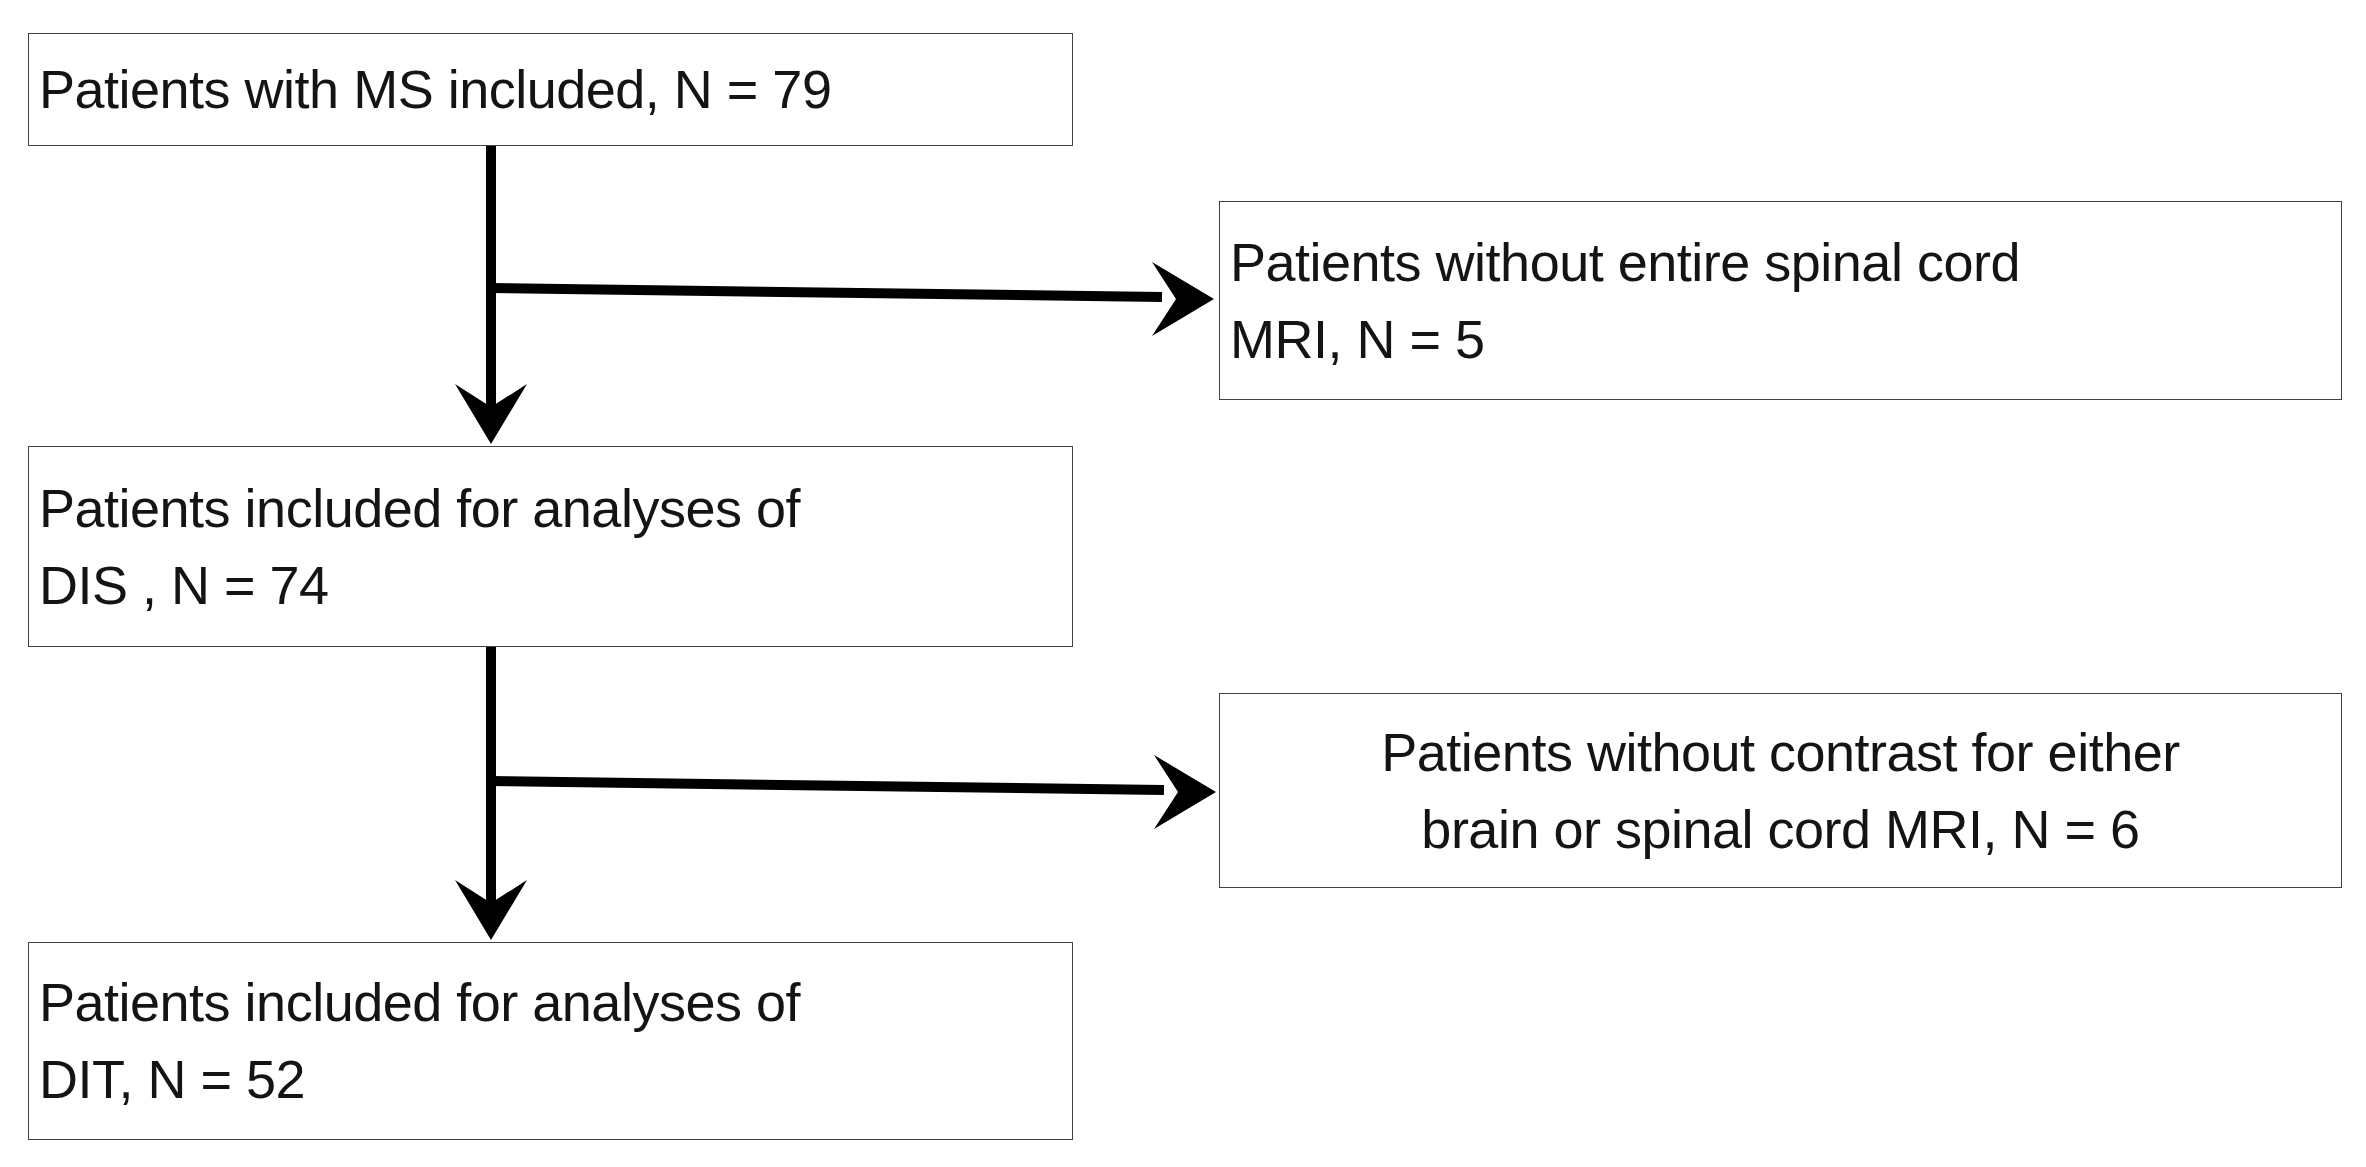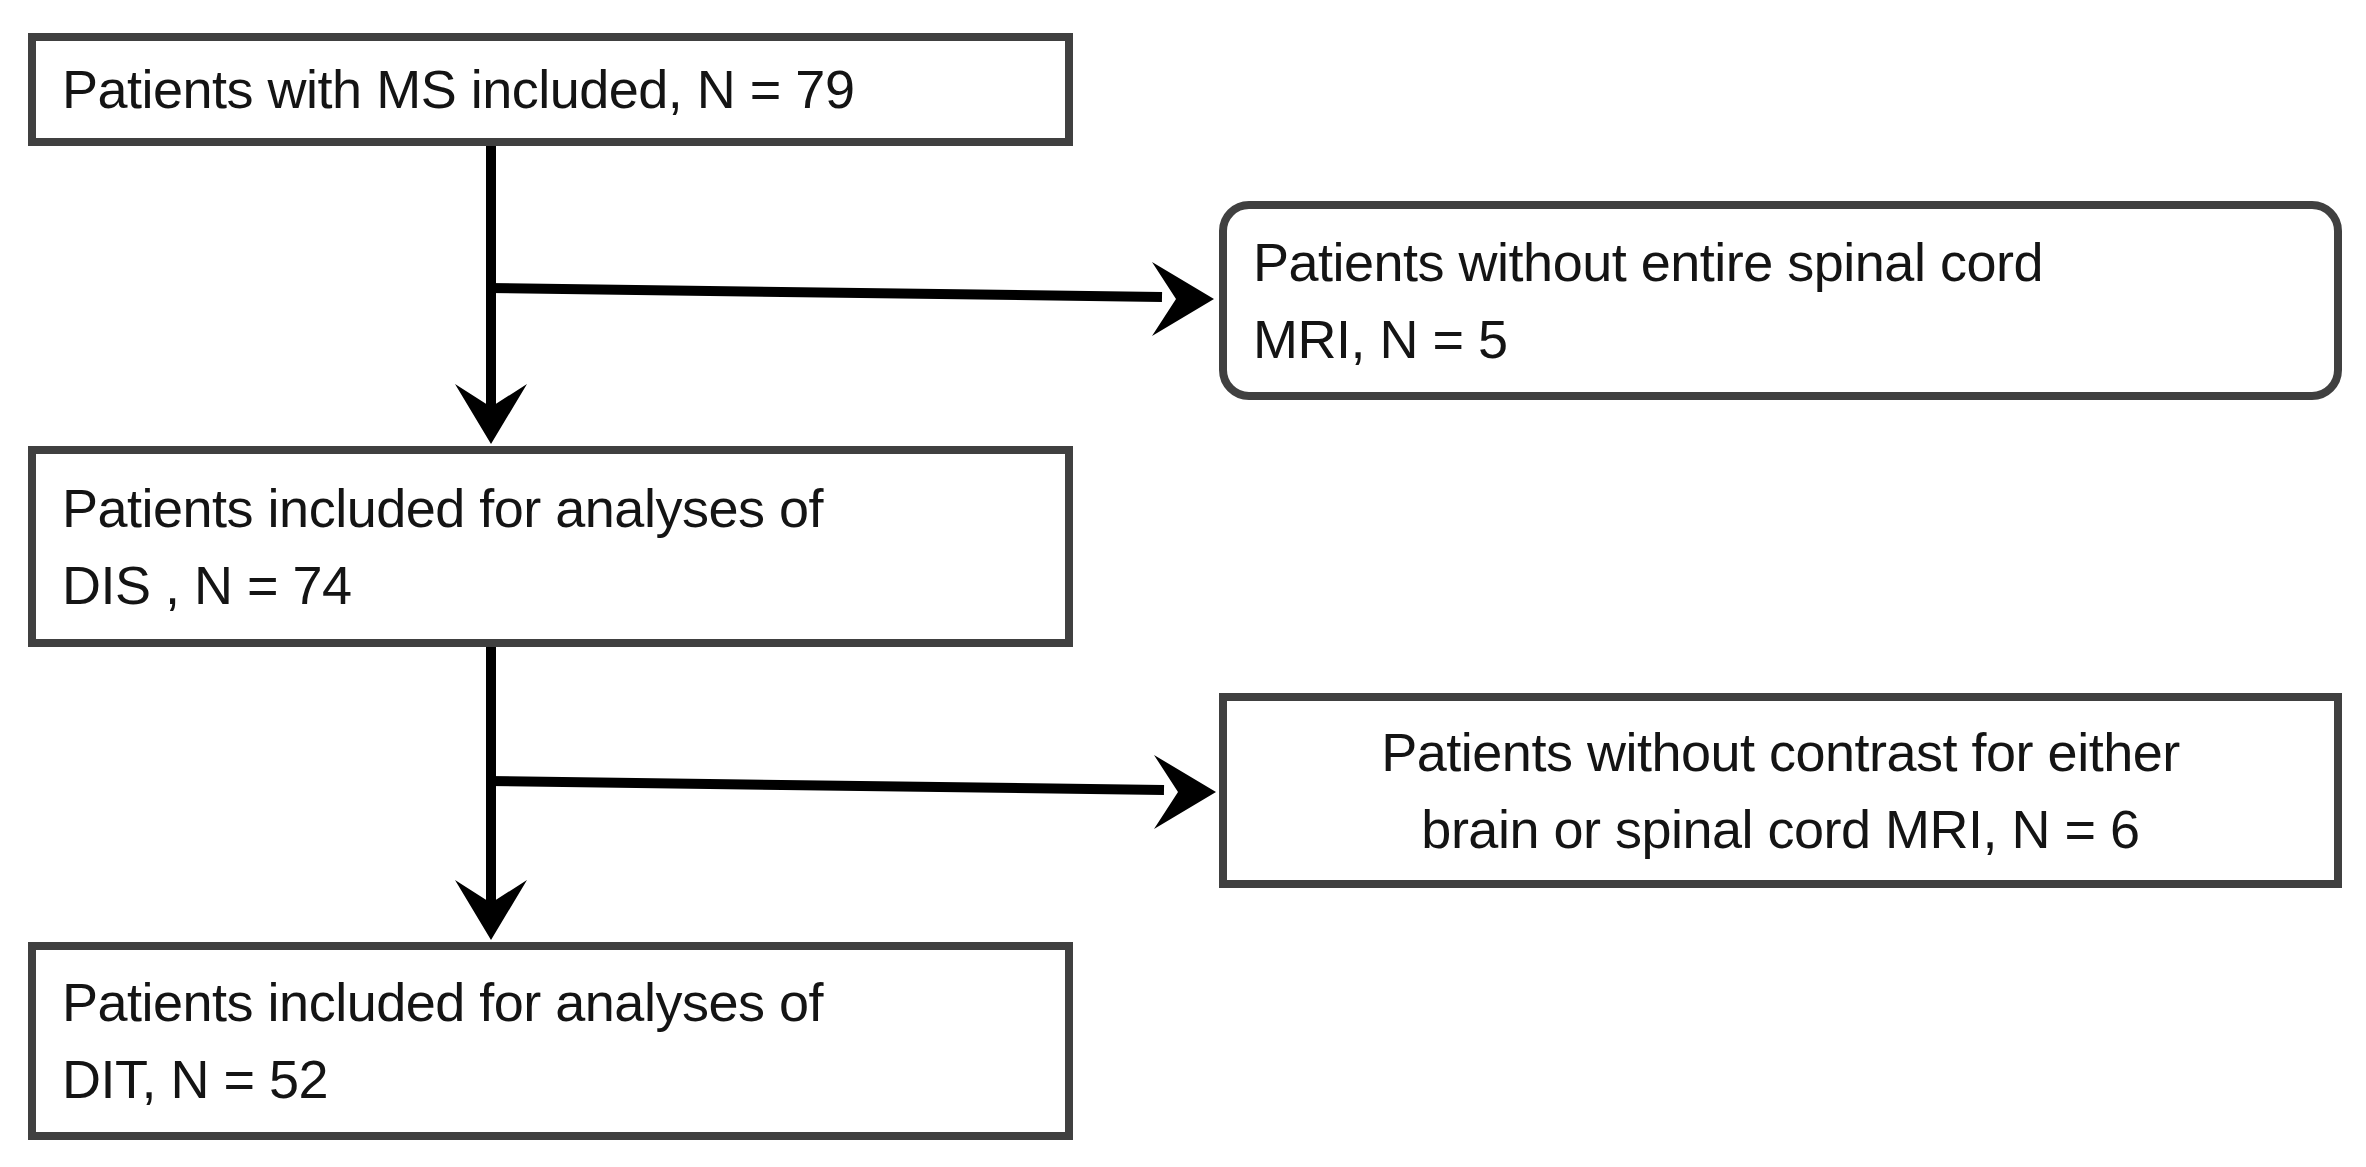--- a/index.html
+++ b/index.html
@@ -18,37 +18,37 @@
   .connector-layer {
     position: absolute;
     left: 0;
     top: 0;
     width: 2366px;
     height: 1167px;
   }
   .box {
     position: absolute;
     box-sizing: border-box;
-    border: 8px solid #404040;
+    border: 1px solid #404040;
     background: #ffffff;
     display: flex;
     flex-direction: column;
     justify-content: center;
-    padding: 0 26px;
+    padding: 0 10px;
     color: #141414;
     font-size: 54px;
     line-height: 77px;
     letter-spacing: -0.5px;
     white-space: nowrap;
   }
   .box .line:empty { display: none; }
 
   
   #box-included      { left: 28px;   top: 33px;  width: 1045px; height: 113px; }
-  #box-no-spinal     { left: 1219px; top: 201px; width: 1123px; height: 199px; border-radius: 30px; }
+  #box-no-spinal     { left: 1219px; top: 201px; width: 1123px; height: 199px; }
   #box-dis           { left: 28px;   top: 446px; width: 1045px; height: 201px; }
   #box-no-contrast   { left: 1219px; top: 693px; width: 1123px; height: 195px; text-align: center; }
   #box-dit           { left: 28px;   top: 942px; width: 1045px; height: 198px; }
 </style>
 </head>
 <body>
 
 <div class="canvas">
 
   <svg class="connector-layer" viewBox="0 0 2366 1167" xmlns="http://www.w3.org/2000/svg">

